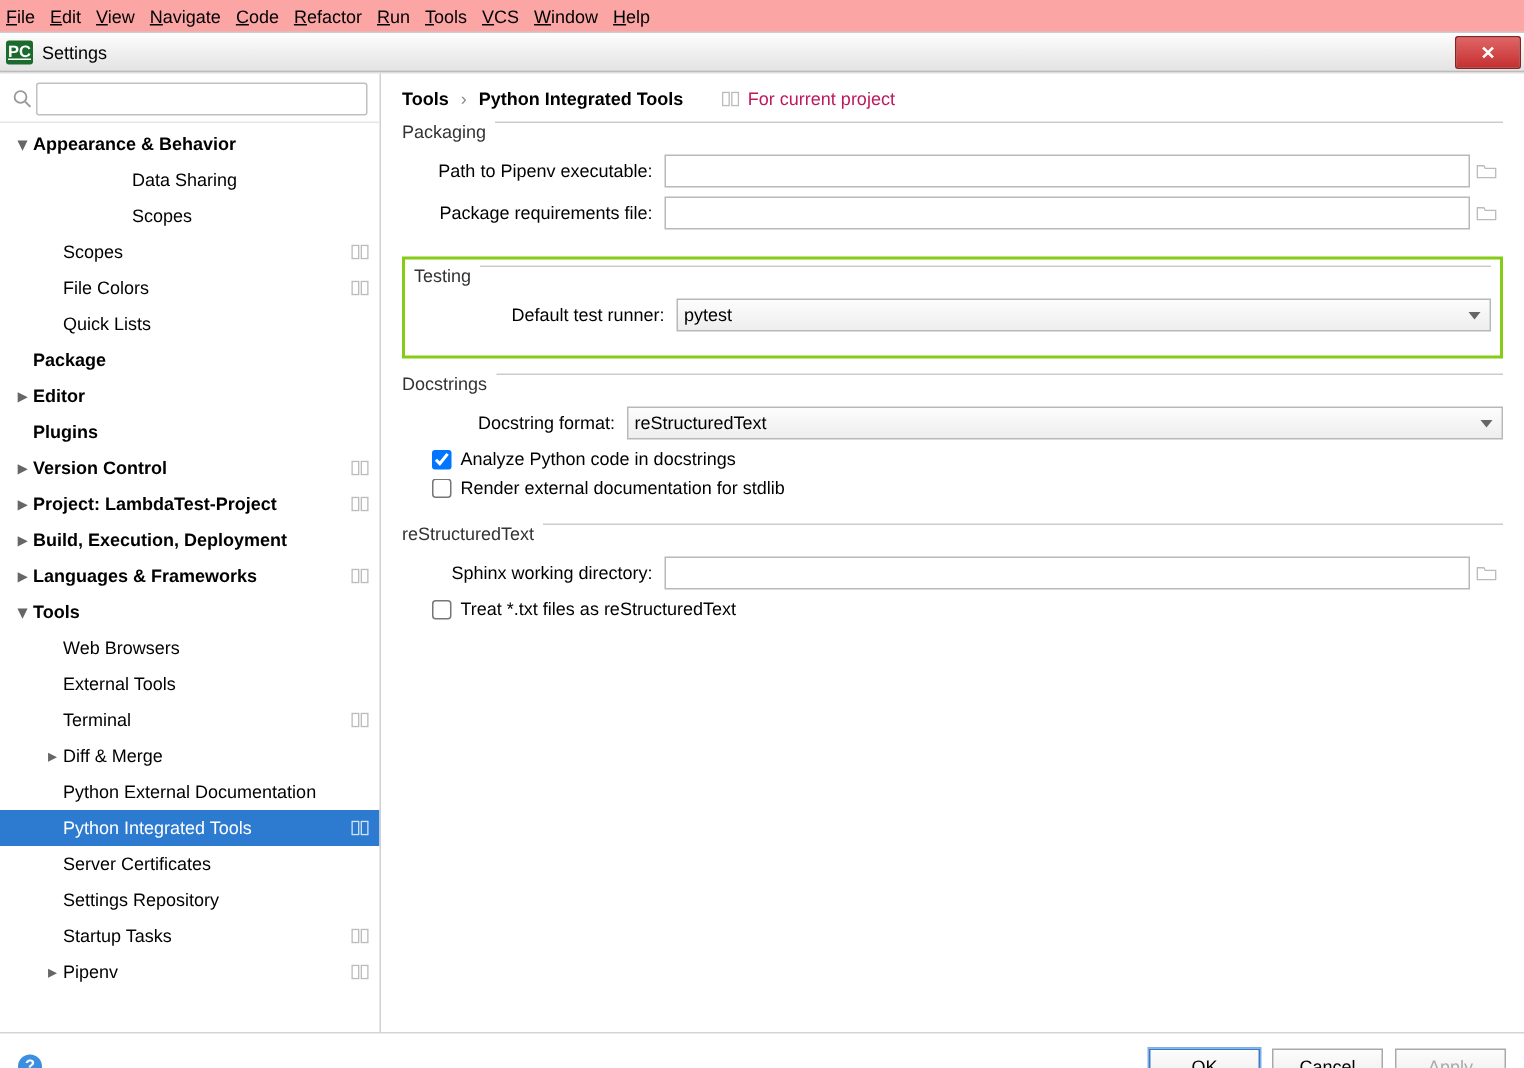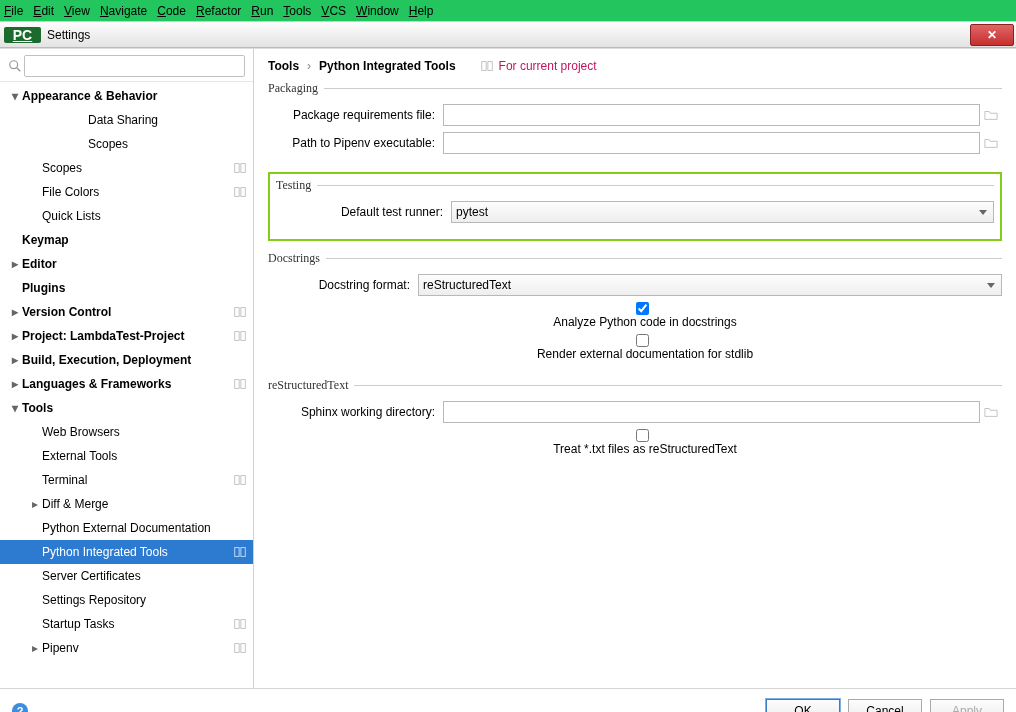--- a/index.html
+++ b/index.html
@@ -1,21 +1,21 @@
 <!DOCTYPE html>
 <html><head>
 <meta charset="utf-8">
 <style>
   * { box-sizing: border-box; margin: 0; padding: 0; }
   body { font-family: "Segoe UI", Tahoma, sans-serif; font-size: 12px; color: #000; background: #fff; width:1016px; height:712px; overflow:hidden;}
-  .menubar { display:flex; background:#22c55e; border-bottom:1px solid #ccc; padding:2px 4px; height:22px; align-items:center;}
+  .menubar { display:flex; background:#fca5a5; border-bottom:1px solid #ccc; padding:2px 4px; height:22px; align-items:center;}
   .menubar span { margin-right:10px; cursor:default;}
   .menubar span u { text-decoration: underline; }
   .titlebar { display:flex; align-items:center; background:linear-gradient(#fdfdfd,#e3e3e3); border-bottom:1px solid #bbb; height:26px; padding:0 0 0 4px;}
-  .titlebar .icon-pc { width:37px;height:16px; background:#1a6b2d; color:#fff; font-size:14px; font-weight:bold; display:flex;align-items:center;justify-content:center; border-radius:2px; margin-right:6px;text-decoration:underline;}
+  .titlebar .icon-pc { width:18px;height:16px; background:#1a6b2d; color:#fff; font-size:11px; font-weight:bold; display:flex;align-items:center;justify-content:center; border-radius:2px; margin-right:6px;text-decoration:underline;}
   .titlebar .title { flex:1; }
   .titlebar .closebtn { width:44px;height:22px; background:linear-gradient(#e06565,#c53030); color:#fff; display:flex;align-items:center;justify-content:center; font-weight:bold; border:1px solid #8a2020; border-radius:2px; margin:2px;}
   .main { display:flex; height:640px; border-top:1px solid #ddd;}
   .sidebar { width:254px; border-right:1px solid #d0d0d0; display:flex; flex-direction:column; }
   .sidebar .search-wrap { padding:6px 8px 4px 8px; border-bottom:1px solid #e6e6e6; display:flex; align-items:center;}
   .sidebar .search-wrap .mag { width:14px; height:14px; margin-right:2px; color:#888; display:flex;align-items:center;justify-content:center;}
   .sidebar .search { flex:1; border:1px solid #c0c0c0; height:22px; padding:0 4px; border-radius:2px;}
   .tree { flex:1; overflow:auto; padding-top:2px;}
   .tree .item { display:flex; align-items:center; height:24px; padding-left:8px; cursor:default; position:relative;}
   .tree .item.bold { font-weight:bold; }
@@ -26,30 +26,30 @@
   .tree .item.indent1 { padding-left:28px; }
   .tree .item.indent2 { padding-left:36px;margin-left:38px; }
   .tree .item.selected { background:#2d7bd1; color:#fff; }
   .tree .item.selected .proj { color:#cfe3f7; }
   .content { flex:1; display:flex; flex-direction:column; padding:10px 14px 0 14px; }
   .crumbs { display:flex; align-items:center; margin-bottom:8px; }
   .crumbs .c { font-weight:bold; }
   .crumbs .sep { margin:0 8px; color:#888; }
   .crumbs .proj-note { color:#be185d; margin-left:24px; display:flex; align-items:center; gap:5px;}
   .section { margin-bottom:12px; }
-  .section-title { display:flex; align-items:center; color:#333; margin-bottom:8px;font-family:Liberation Serif, serif; }
+  .section-title { display:flex; align-items:flex-start; color:#333; margin-bottom:8px; }
   .section-title .line { flex:1; height:1px; background:#ccc; margin-left:6px; }
   .field-row { display:flex; align-items:center; margin:6px 0 6px 20px; }
   .field-row .flabel { width:155px; text-align:right; padding-right:8px;}
   .field-row .flabel.short { width:130px; }
   .field-row .finput { flex:1; height:22px; border:1px solid #b8b8b8; background:#fff; position:relative; display:flex; align-items:center; padding:0 4px;}
   .field-row .finput.combo { background:linear-gradient(#fdfdfd,#eee); }
   .field-row .finput.combo::after { content:''; position:absolute; right:6px; top:8px; border-left:4px solid transparent; border-right:4px solid transparent; border-top:5px solid #666;}
   .field-row .browse { width:22px; display:flex;align-items:center;justify-content:center; color:#a8a8a8;}
-  .check-row { display:flex; align-items:center; margin:5px 0 5px 20px;flex-direction:column; }
+  .check-row { display:flex; align-items:center; margin:5px 0 5px 20px; }
   .check-row input { margin-right:6px; width:13px; height:13px;}
   .highlight { border:2px solid #84cc16; padding:4px 6px 10px 6px; margin-bottom:10px;}
   .footer { height:44px; border-top:1px solid #d4d4d4; display:flex; align-items:center; padding:0 12px; }
   .footer .help { width:16px;height:16px; border-radius:50%; background:#3b8ee0; color:#fff; font-size:11px; display:flex;align-items:center;justify-content:center; font-weight:bold;}
   .footer .spacer { flex:1; }
   .footer button { min-width:74px; height:24px; margin-left:8px; border:1px solid #a9a9a9; background:linear-gradient(#fdfdfd,#ebebeb); cursor:pointer; font-size:12px;}
   .footer button.primary { border:1px solid #3b7ac4; outline:1px solid #7db0e6; }
   .footer button.disabled { color:#aaa; }
   .svgicon { width:14px; height:14px; }
 </style>
@@ -120,21 +120,21 @@
               <rect x="9" y="3" width="5" height="10" fill="none" stroke="currentColor"></rect>
             </svg>
           </span>
         </div>
         <div class="item indent1">
           <span class="noarrow"></span>
           <span class="lbl">Quick Lists</span>
         </div>
         <div class="item bold">
           <span class="noarrow"></span>
-          <span class="lbl">Keymap</span>
+          <span class="lbl">Package</span>
         </div>
         <div class="item bold">
           <span class="arrow">▸</span>
           <span class="lbl">Editor</span>
         </div>
         <div class="item bold">
           <span class="noarrow"></span>
           <span class="lbl">Plugins</span>
         </div>
         <div class="item bold">
@@ -255,32 +255,32 @@
         <span>For current project</span>
       </span>
     </div>
 
     <div class="section">
       <div class="section-title">
           <span>Packaging</span>
           <div class="line"></div>
         </div>
       <div class="field-row">
-        <div class="flabel">Package requirements file:</div>
+        <div class="flabel">Path to Pipenv executable:</div>
         <div class="finput">
             <span></span>
           </div>
         <div class="browse">
           <svg class="svgicon" viewBox="0 0 16 16">
               <path d="M1 4h5l1 2h8v7H1z" fill="none" stroke="#bbb"></path>
             </svg>
         </div>
       </div>
       <div class="field-row">
-        <div class="flabel">Path to Pipenv executable:</div>
+        <div class="flabel">Package requirements file:</div>
         <div class="finput">
             <span></span>
           </div>
         <div class="browse">
           <svg class="svgicon" viewBox="0 0 16 16">
               <path d="M1 4h5l1 2h8v7H1z" fill="none" stroke="#bbb"></path>
             </svg>
         </div>
       </div>
     </div>

